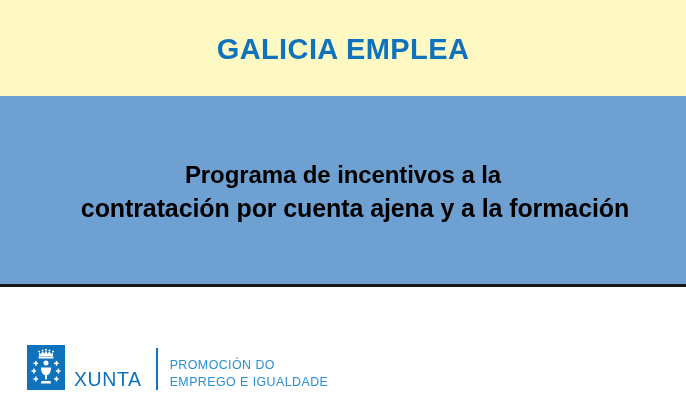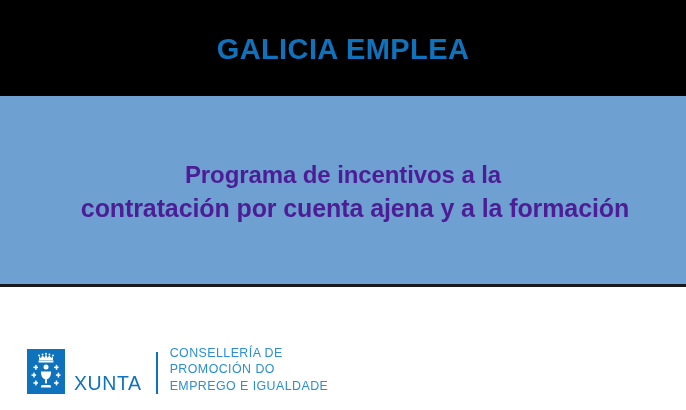--- a/index.html
+++ b/index.html
@@ -15,21 +15,21 @@
     position: relative;
   }
 
   
   .title-zone {
     position: absolute;
     left: 0;
     top: 0;
     width: 686px;
     height: 96px;
-    background: #000000;
+    background: #fef9c3;
     display: flex;
     align-items: center;
     justify-content: center;
   }
   .title-text {
     font-size: 29px;
     font-weight: bold;
     color: #0f72bc;
     letter-spacing: 0.4px;
     line-height: 1;
@@ -52,21 +52,21 @@
   .band-rule {
     position: absolute;
     left: 0;
     top: 284px;
     width: 686px;
     height: 3px;
     background: #18191b;
   }
   .band-heading {
     text-align: center;
-    color: #4c1d95;
+    color: #000000;
     font-size: 24px;
     font-weight: bold;
     line-height: 1.38;
     letter-spacing: -0.1px;
     padding: 0 14px;
     margin-top: 4px;
   }
   .band-heading .line {
     display: block;
     white-space: nowrap;
@@ -194,19 +194,18 @@
       </svg>
     </div>
 
     <div class="xunta-word">
       <span class="w-line">XUNTA</span>
     </div>
 
     <div class="lock-divider"></div>
 
     <div class="conselleria">
-      <span class="c-line">CONSELLERÍA DE</span>
       <span class="c-line">PROMOCIÓN DO</span>
       <span class="c-line">EMPREGO E IGUALDADE</span>
     </div>
   </div>
 
 </div>
 
 </body></html>

